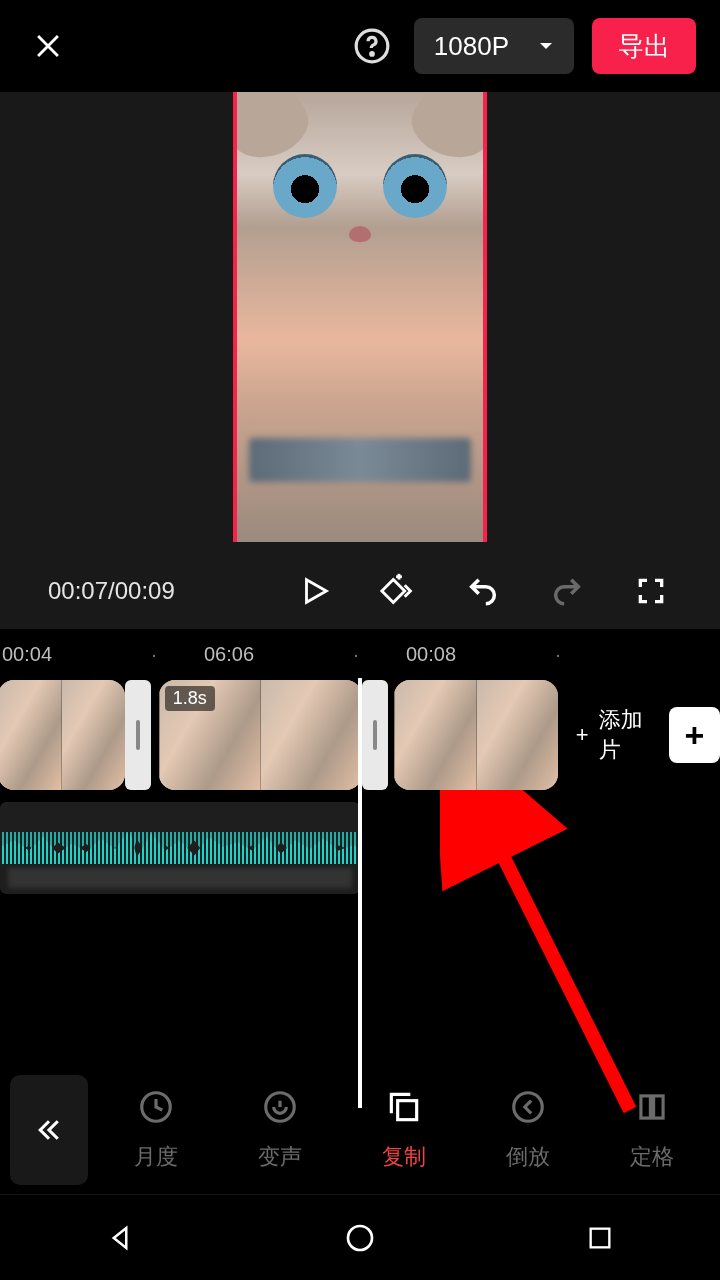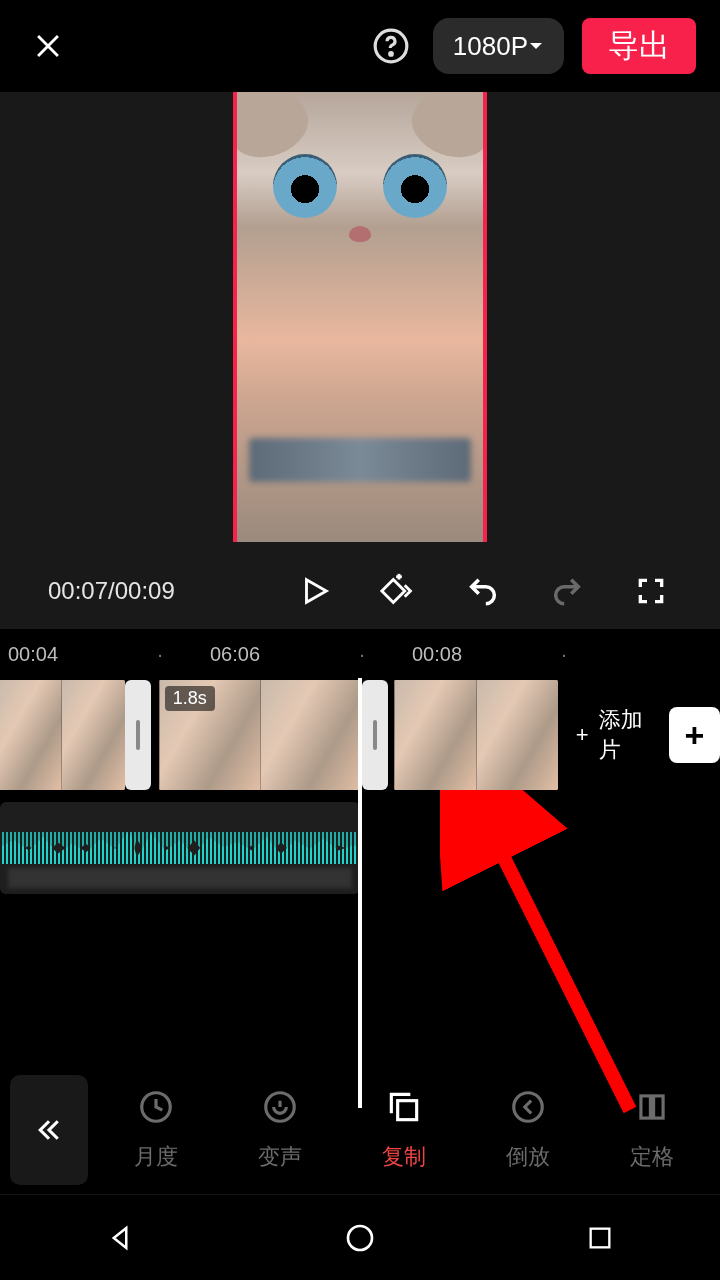--- a/index.html
+++ b/index.html
@@ -21,35 +21,35 @@
     gap: 18px;
   }
   .topbar .spacer { flex: 1; }
   .icon-btn {
     width: 48px; height: 48px;
     display: flex; align-items: center; justify-content: center;
     cursor: pointer;
   }
   .res-select {
     background: #2b2b2b;
-    border-radius: 16px;
+    border-radius: 8px;
     height: 56px;
     display: flex; align-items: center;
     padding: 0 20px;
-    gap: 0;
+    gap: 29px;
     font-size: 26px;
     cursor: pointer;
   }
   .export-btn {
     background: #f7214b;
     border-radius: 8px;
     height: 56px;
     padding: 0 26px;
     display: flex; align-items: center;
-    font-size: 31px;
+    font-size: 26px;
     cursor: pointer;
   }
   
   .preview-area {
     height: 460px;
     display: flex; align-items: flex-start; justify-content: center;
     background: #191919;
   }
   .preview-canvas {
     width: 254px; height: 450px;
@@ -78,39 +78,39 @@
   }
   .timecode { font-size: 24px; color: #e5e5e5; }
   .transport .spacer { flex: 1; }
   .t-icon { width: 42px; height: 42px; display:flex;align-items:center;justify-content:center;cursor:pointer;}
   .t-icon svg { stroke:#fff; }
   .t-icon.dim svg { stroke:#6a6a6a; }
   
   .ruler {
     height: 48px;
     display: flex; align-items: center;
-    padding: 0 8px;
+    padding: 0 2px;
     font-size: 20px;
     color: #bdbdbd;
   }
   .ruler .tick { width: 102px; text-align:left;}
   .ruler .dot { width: 100px; text-align:center; color:#777;}
   
   .timeline-wrap { position: relative; height: 430px; }
   .playhead {
     position: absolute; left: 358px; top: 0; bottom: 0;
     width: 4px; background: #fff; z-index: 30;
   }
   .track-video {
     position: relative;
     height: 114px;
     display: flex; align-items: center;
   }
   .clip {
-    height: 110px; border-radius: 2px;
+    height: 110px; border-radius: 16px;
     position: relative; overflow: hidden;
     background: linear-gradient(120deg,#c9b9ab,#e4c9b4,#ad9a89,#e2bfa5);
     display:flex;
   }
   .clip .thumb {flex:1;border-left:1px solid rgba(0,0,0,.25);background:inherit;}
   .clip1 { width: 136px; margin-left:-2px;}
   .clip2 { width: 218px; margin-left: 8px;}
   .clip3 { width: 176px; margin-left: 6px;}
   .handle {
     width: 28px; height: 110px; background:#e9e9e9; border-radius:6px;

